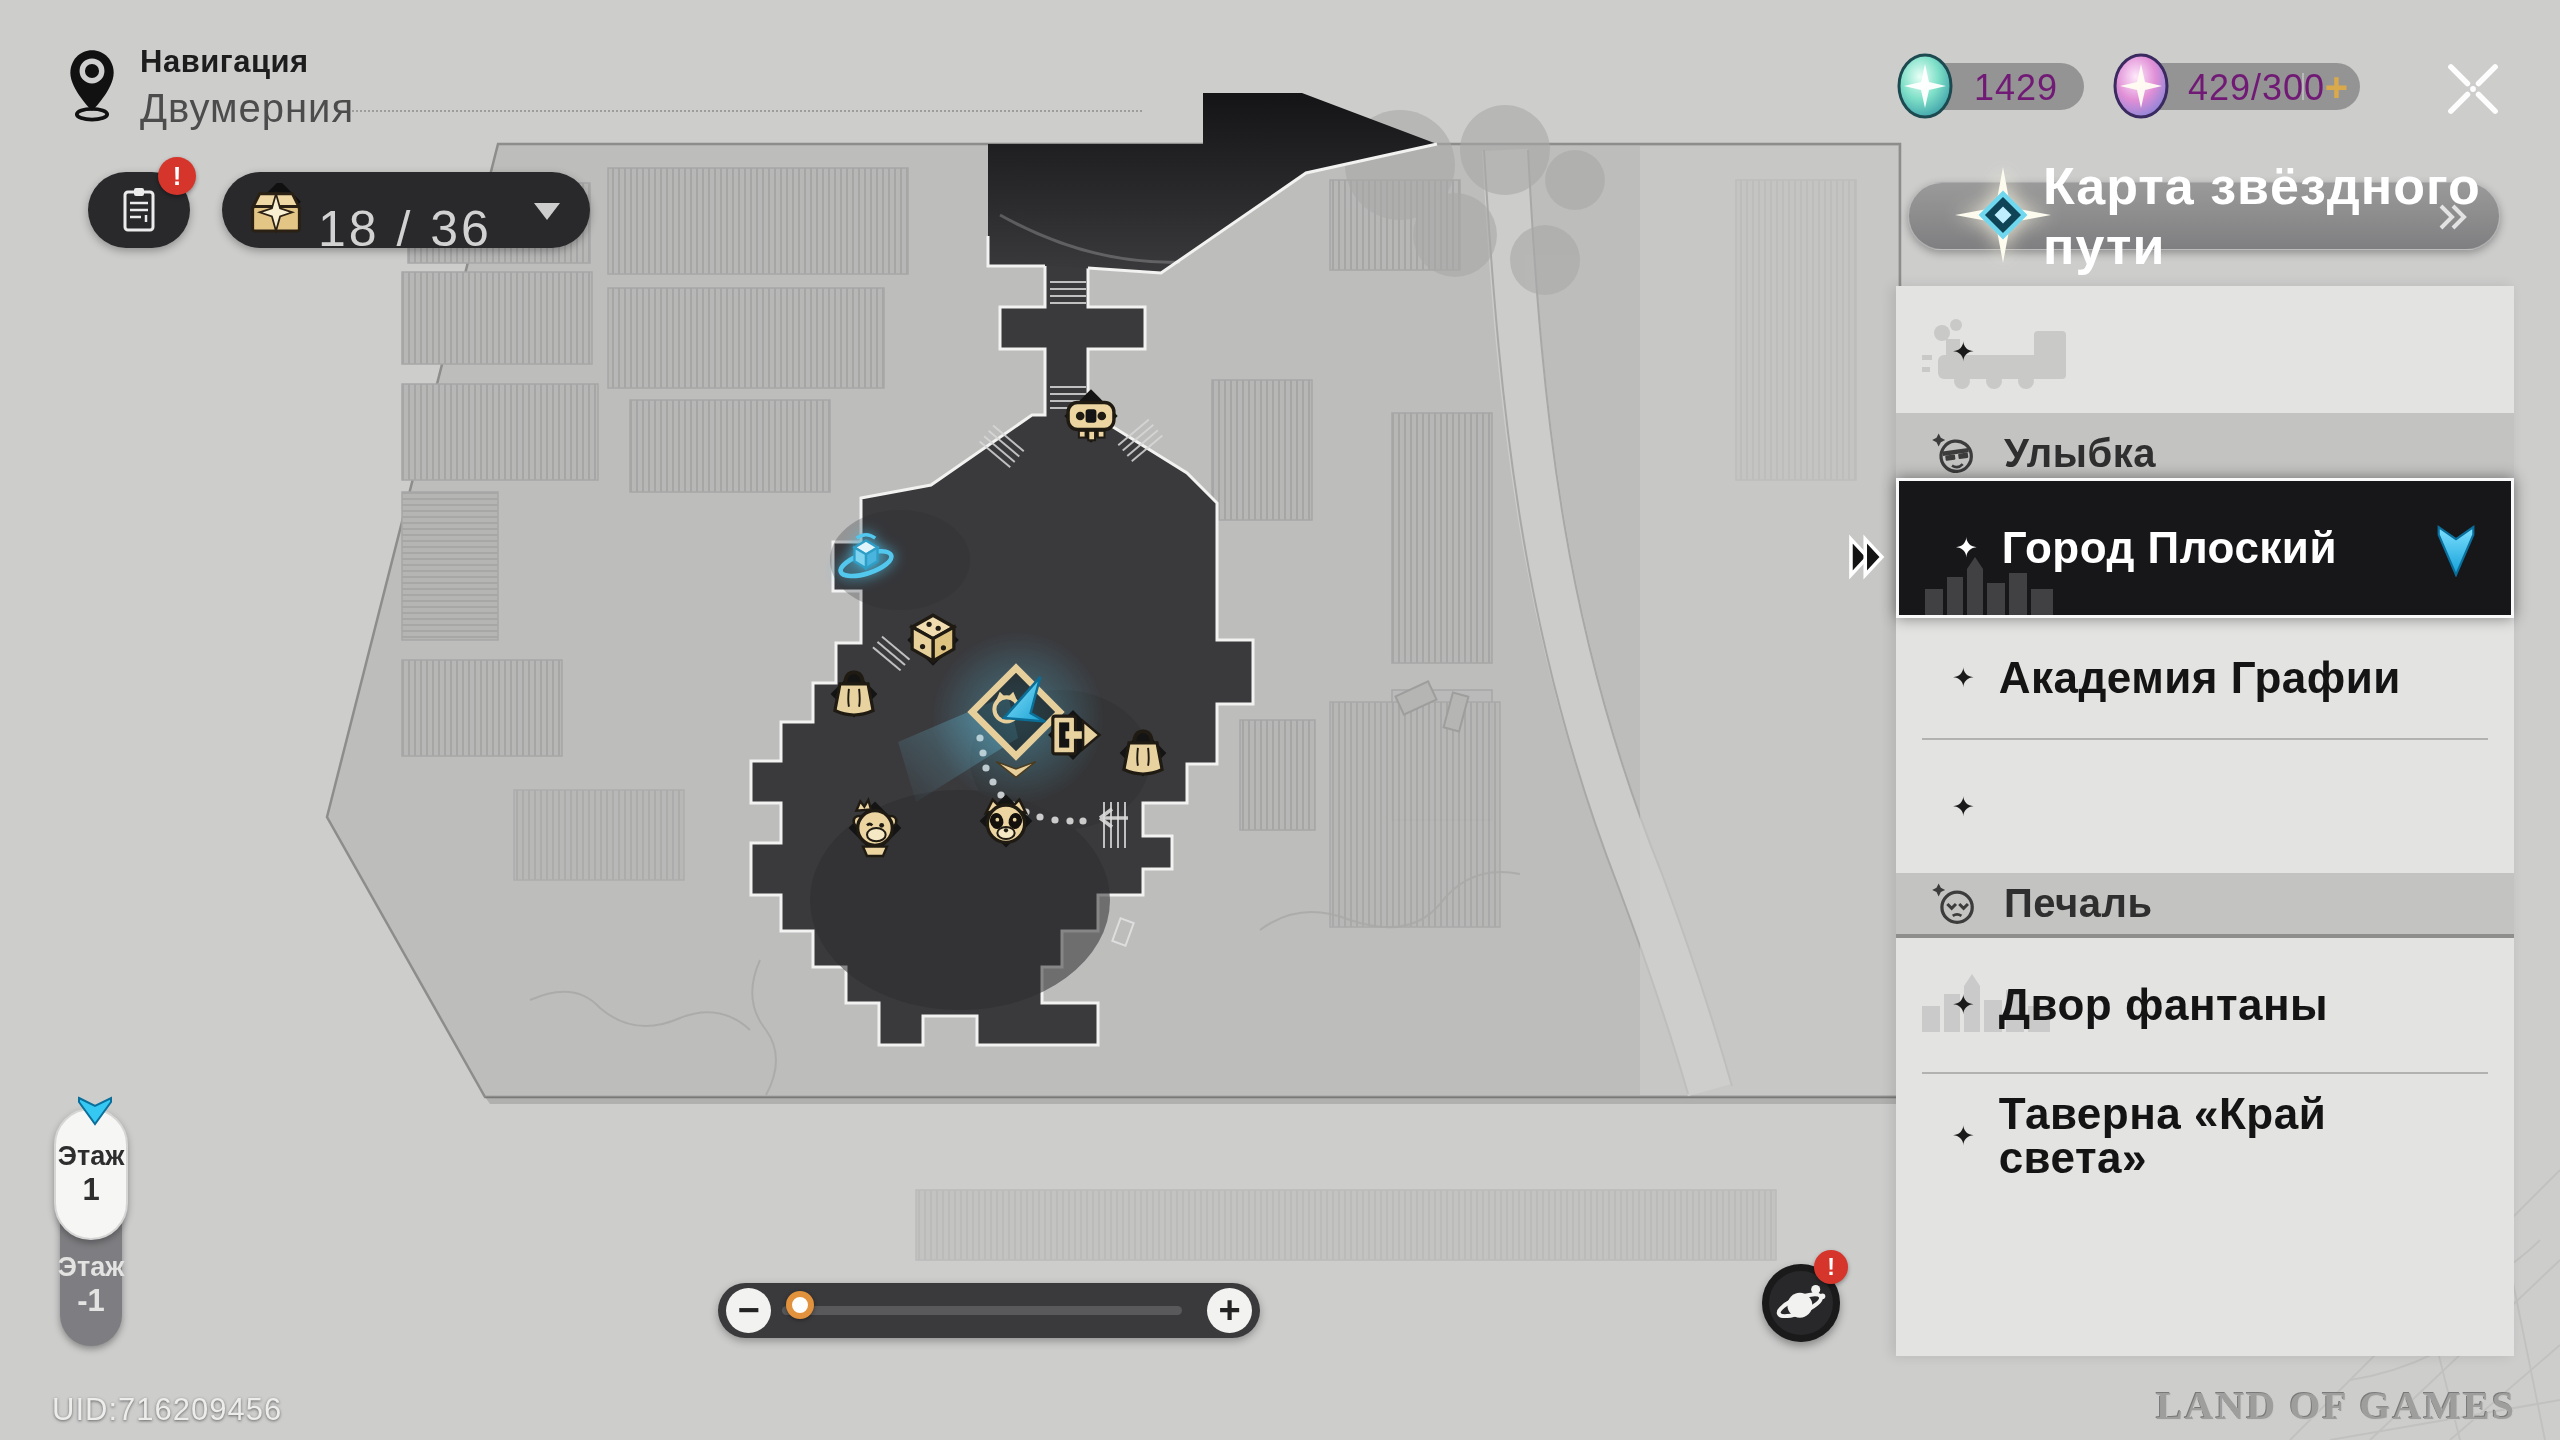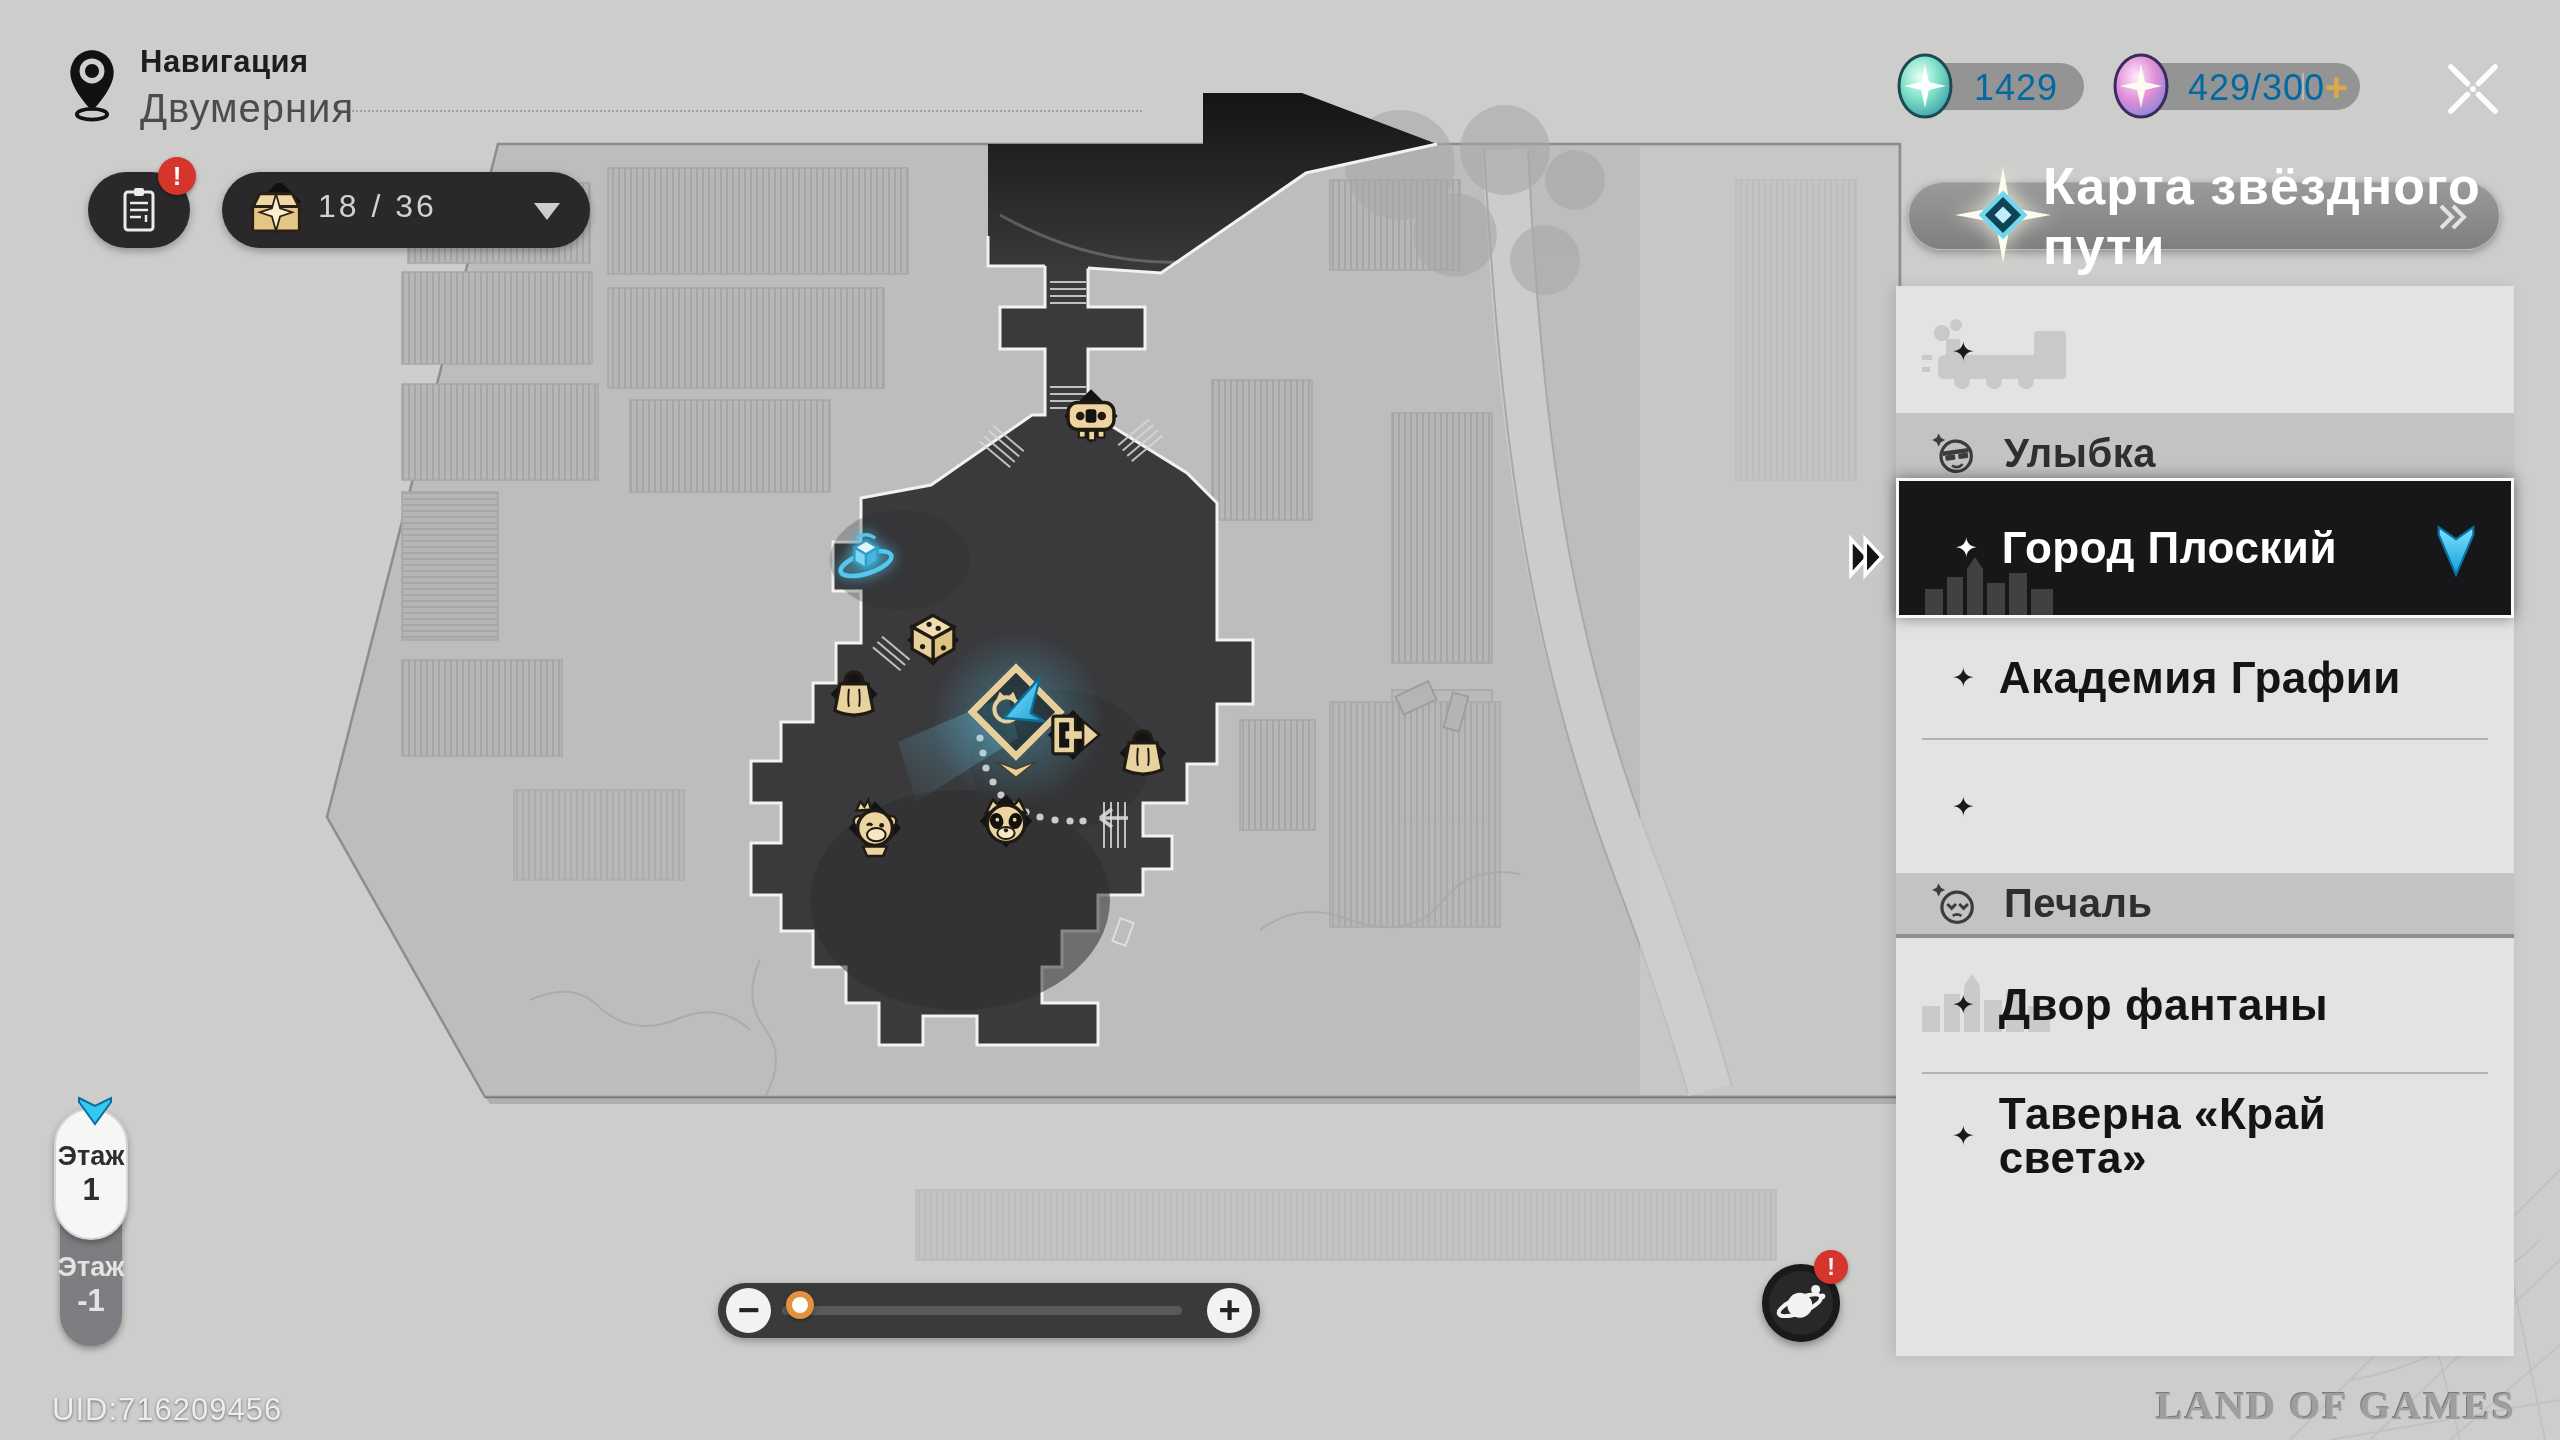--- a/index.html
+++ b/index.html
@@ -9,29 +9,29 @@
   svg { display:block; }
 
   
   #nav-title { left:140px; top:44px; font-size:31px; font-weight:700; color:#1d1d1d; letter-spacing:.5px; }
   #nav-sub   { left:140px; top:86px; font-size:40px; font-weight:400; color:#4c4c4c; letter-spacing:1px; }
   #nav-dots  { left:352px; top:110px; width:790px; border-top:2px dotted rgba(100,100,100,.45); }
 
   .dark-pill { background:#29292c; border-radius:40px; box-shadow:0 3px 8px rgba(0,0,0,.3); }
   #clip-btn  { left:88px; top:172px; width:102px; height:76px; }
   #chest-pill{ left:222px; top:172px; width:368px; height:76px; }
-  #chest-count { left:96px; top:16px; font-size:32px; color:#d2d2d2; letter-spacing:3px; }
+  #chest-count { left:96px; top:28px; font-size:50px; color:#d2d2d2; letter-spacing:3px; }
   #chest-caret { right:30px; top:31px; width:0; height:0; border-left:13px solid transparent; border-right:13px solid transparent; border-top:17px solid #cdcdcd; }
   .badge { background:#d6352c; border-radius:50%; color:#fff; font-weight:700; display:flex; align-items:center; justify-content:center; box-shadow:0 2px 4px rgba(0,0,0,.35); }
 
   
   .cur-pill { background:rgba(80,80,80,.45); border-radius:24px; height:47px; top:63px; }
   #cur1 { left:1902px; width:182px; }
   #cur2 { left:2118px; width:242px; }
-  .cur-val { position:absolute; top:4px; font-size:36px; color:#0369a1; letter-spacing:1px;text-align:center; }
+  .cur-val { position:absolute; top:4px; font-size:36px; color:#701a75; letter-spacing:1px;text-align:center; }
   #cur1 .cur-val { right:26px; }
   #cur2 .cur-val { left:70px; }
   #cur2-div { right:56px; top:10px; width:2px; height:27px; background:rgba(255,255,255,.35); }
   #cur2-plus { right:12px; top:2px; font-size:40px; color:#d9a94b; font-weight:700; }
   .jade { position:absolute; left:-6px; top:-11px; }
 
   
   #side-header { left:1908px; top:182px; width:592px; height:68px; border-radius:34px;
     background:linear-gradient(#9a9a9a,#7f7f81); border:1px solid rgba(255,255,255,.35);
     box-shadow:0 3px 8px rgba(0,0,0,.3); display:flex; align-items:center; }

